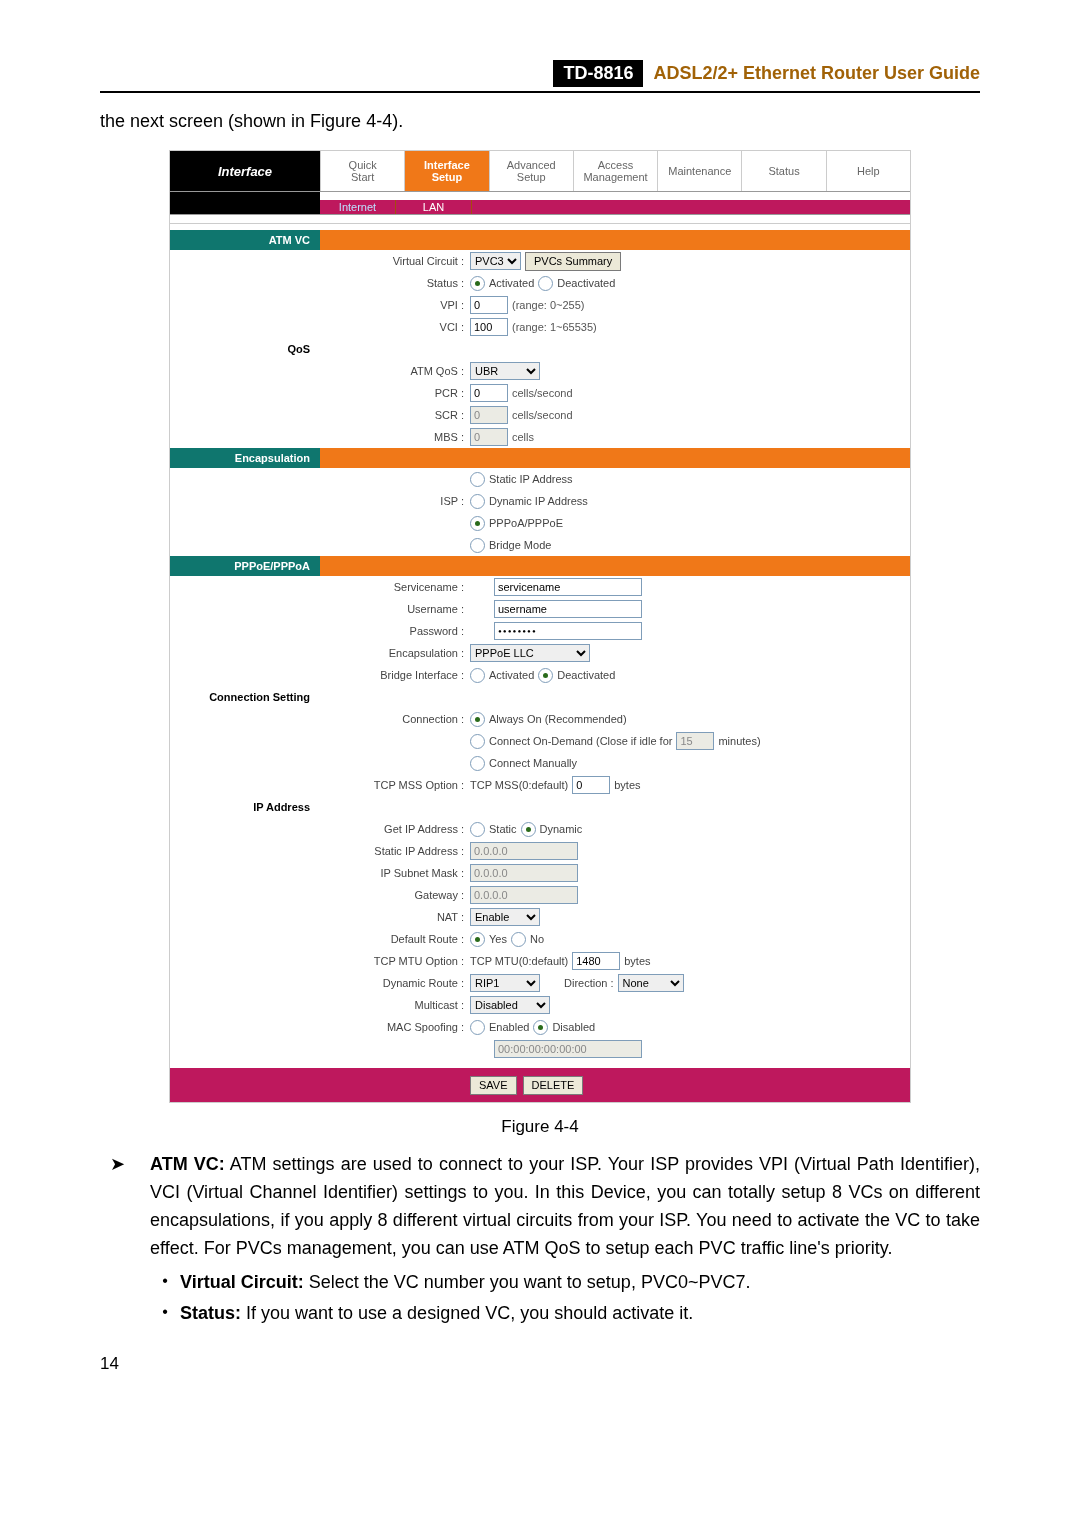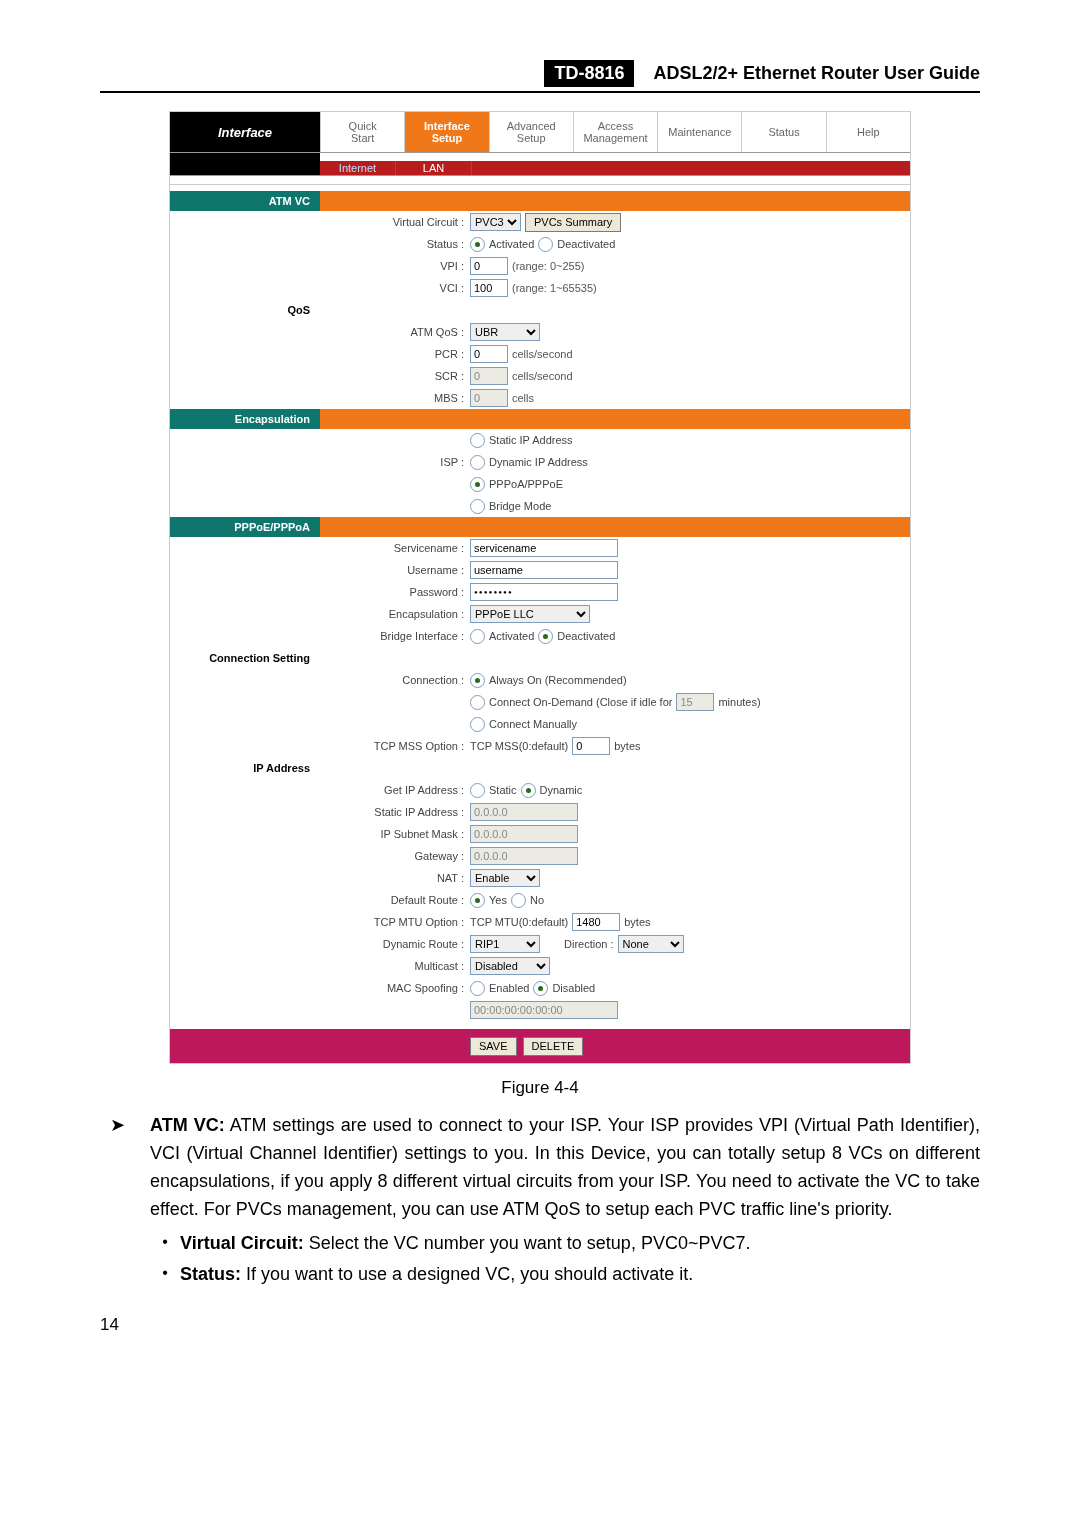--- a/index.html
+++ b/index.html
@@ -22,22 +22,22 @@
     font-size: 18px;
     font-weight: bold;
   }
   .doc-header .model {
     background: #000;
     color: #fff;
     padding: 3px 10px;
     display: inline-block;
   }
   .doc-header .guide {
-    color: #000000;
-    padding-left: 19px;
+    color: #a16207;
+    padding-left: 10px;
   }
   .intro-line {
     font-size: 18px;
     margin-bottom: 18px;
   }
   
   .shot {
     width: 740px;
     margin: 0 auto 14px auto;
     font-family: Tahoma, Verdana, sans-serif;
@@ -90,21 +90,21 @@
     border-bottom: 1px solid #999;
   }
   .subbar-left {
     width: 150px;
     background: #000;
     border-right: 0;
   }
   .subtab-row {
     flex: 1;
     display: flex;
-    background: #b91c1c;
+    background: #be185d;
     margin-top: 8px;
   }
   .subtab {
     width: 75px;
     display: flex;
     align-items: center;
     justify-content: center;
     color: #fff;
     font-size: 11px;
     border-right: 1px solid #a24e0f;
@@ -171,21 +171,21 @@
   input.txt, input.num {
     height: 16px;
     font-size: 11px;
     border: 1px solid #7f9db9;
     padding: 0 3px;
   }
   input.pw { font-family: Tahoma; letter-spacing: 1px; }
   .num.w30 { width: 30px; }
   .num.w40 { width: 40px; }
   .txt.w100 { width: 100px; }
-  .txt.w140 { width: 140px; }
+  .txt.w140 { width: 140px; margin-left: 24px; }
   select.sel {
     font-size: 11px;
     height: 18px;
     border: 1px solid #7f9db9;
   }
   .btn {
     height: 19px;
     font-size: 11px;
     border: 1px solid #7a7a7a;
     background: #ece9d8;
@@ -223,20 +223,21 @@
   input:disabled { background:#ebebe4; color:#888; }
 </style>
 </head>
 <body>
 
 <div class="page">
   <div class="doc-header">
     <span class="model">TD-8816</span><span class="guide">ADSL2/2+ Ethernet Router User Guide</span>
   </div>
 
+  <div class="intro-line">the next screen (shown in Figure 4-4).</div>
 
   <div class="shot">
 
     <div class="topbar">
       <div class="interface-label">Interface</div>
       <div class="tab-row">
         <div class="tab" style="white-space:pre-line">Quick
 Start</div>
         <div class="tab active" style="white-space:pre-line">Interface
 Setup</div>

